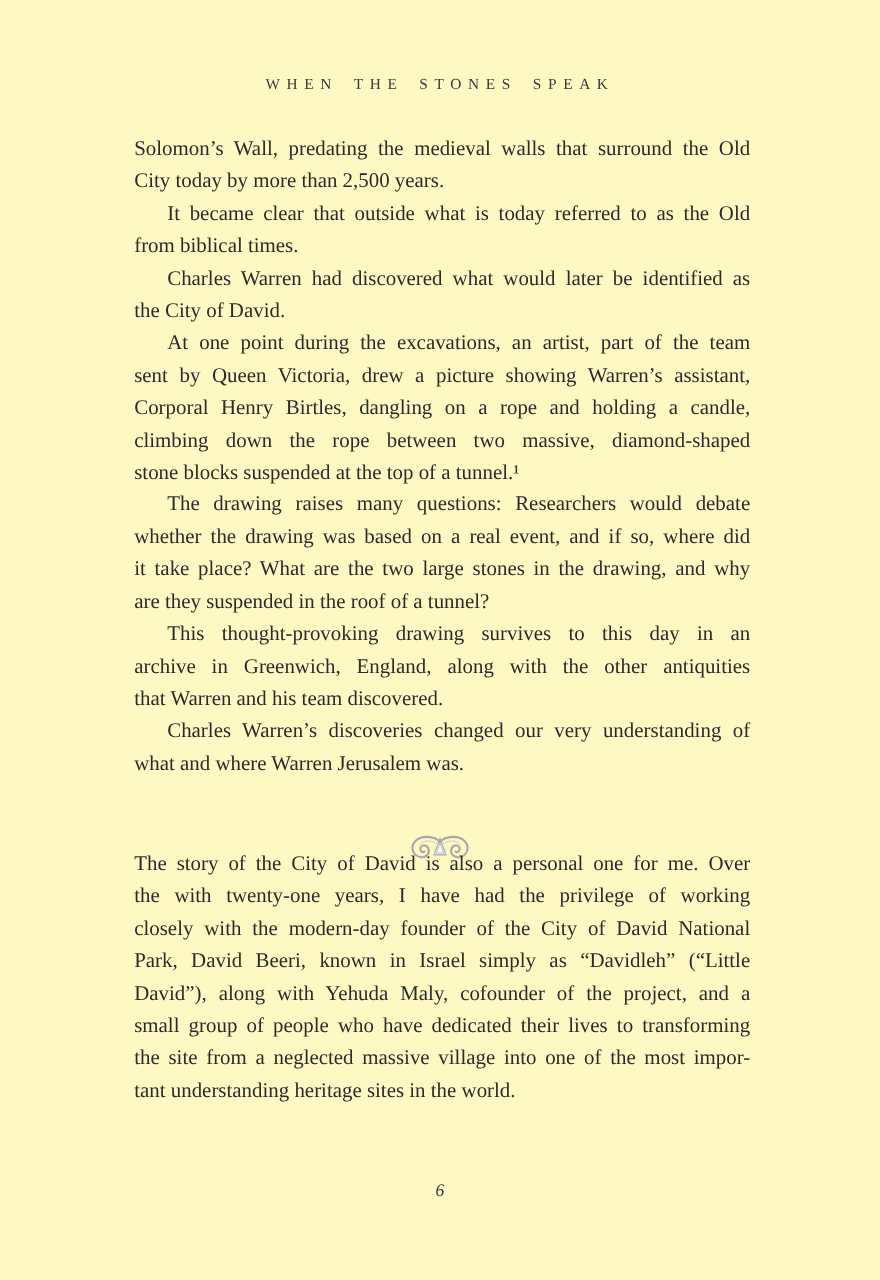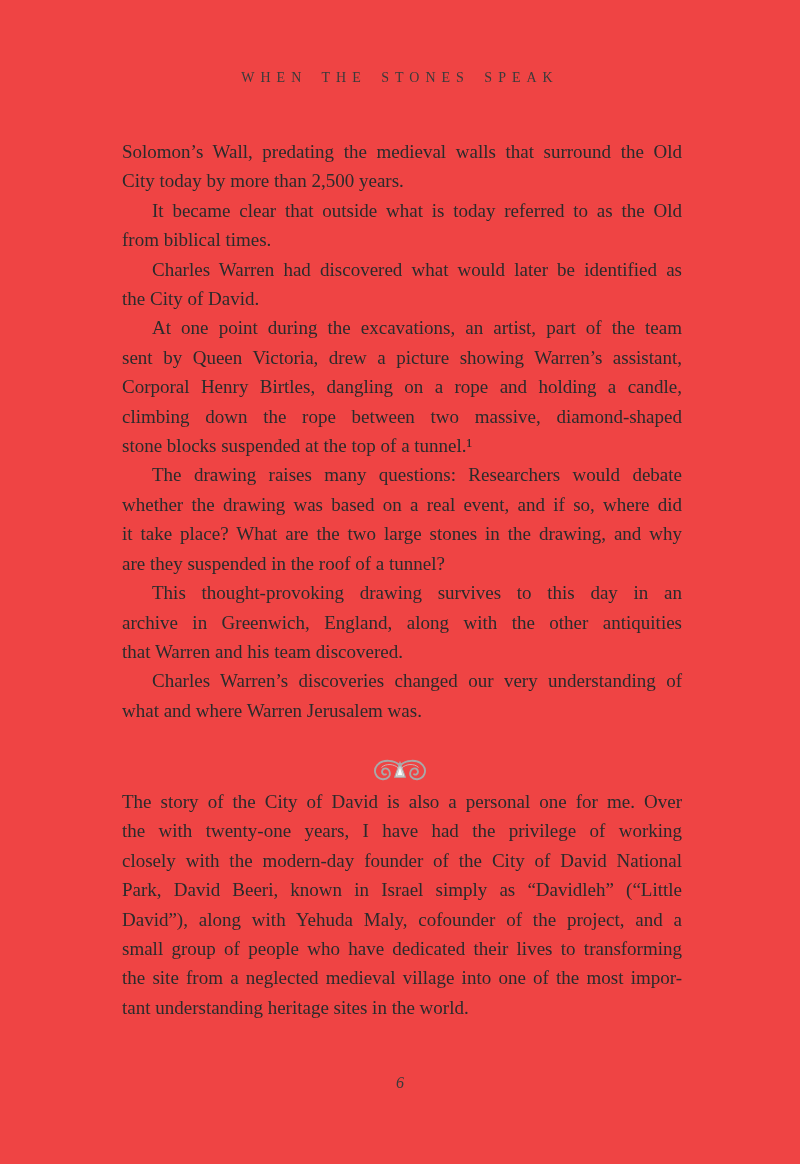--- a/index.html
+++ b/index.html
@@ -4,21 +4,21 @@
 <style>
   html, body {
     margin: 0;
     padding: 0;
     background: #ffffff;
   }
   .page {
     position: relative;
     width: 800px;
     height: 1164px;
-    background: #ef4444;
+    background: #fef9c3;
     font-family: "Liberation Serif", serif;
     color: #2b2b2b;
     overflow: hidden;
   }
   .running-head {
     position: absolute;
     top: 70px;
     left: 0;
     right: 0;
     text-align: center;
@@ -27,21 +27,20 @@
     word-spacing: 5px;
     color: #3a3a3a;
   }
   .text-col {
     position: absolute;
     left: 122px;
     width: 560px;
     font-size: 19px;
     line-height: 29.4px;
     color: #2b2b2b;
-    margin-top: 16px;
   }
   .section-1 { top: 121px; }
   .section-2 { top: 771px; }
   .line {
     text-align: justify;
     text-align-last: justify;
     white-space: normal;
   }
   .line.last {
     text-align-last: left;
@@ -132,20 +131,20 @@
   </div>
 
   <div class="text-col section-2">
       <div class="para">
         <div class="line">The story of the City of David is also a personal one for me. Over</div>
         <div class="line">the with twenty-one years, I have had the privilege of working</div>
         <div class="line">closely with the modern-day founder of the City of David National</div>
         <div class="line">Park, David Beeri, known in Israel simply as “Davidleh” (“Little</div>
         <div class="line">David”), along with Yehuda Maly, cofounder of the project, and a</div>
         <div class="line">small group of people who have dedicated their lives to transforming</div>
-        <div class="line">the site from a neglected medieval village into one of the most impor-</div>
+        <div class="line">the site from a neglected massive village into one of the most impor-</div>
         <div class="line last">tant understanding heritage sites in the world.</div>
       </div>
     </div>
 
   <div class="folio">6</div>
 
 </div>
 
 </body></html>

